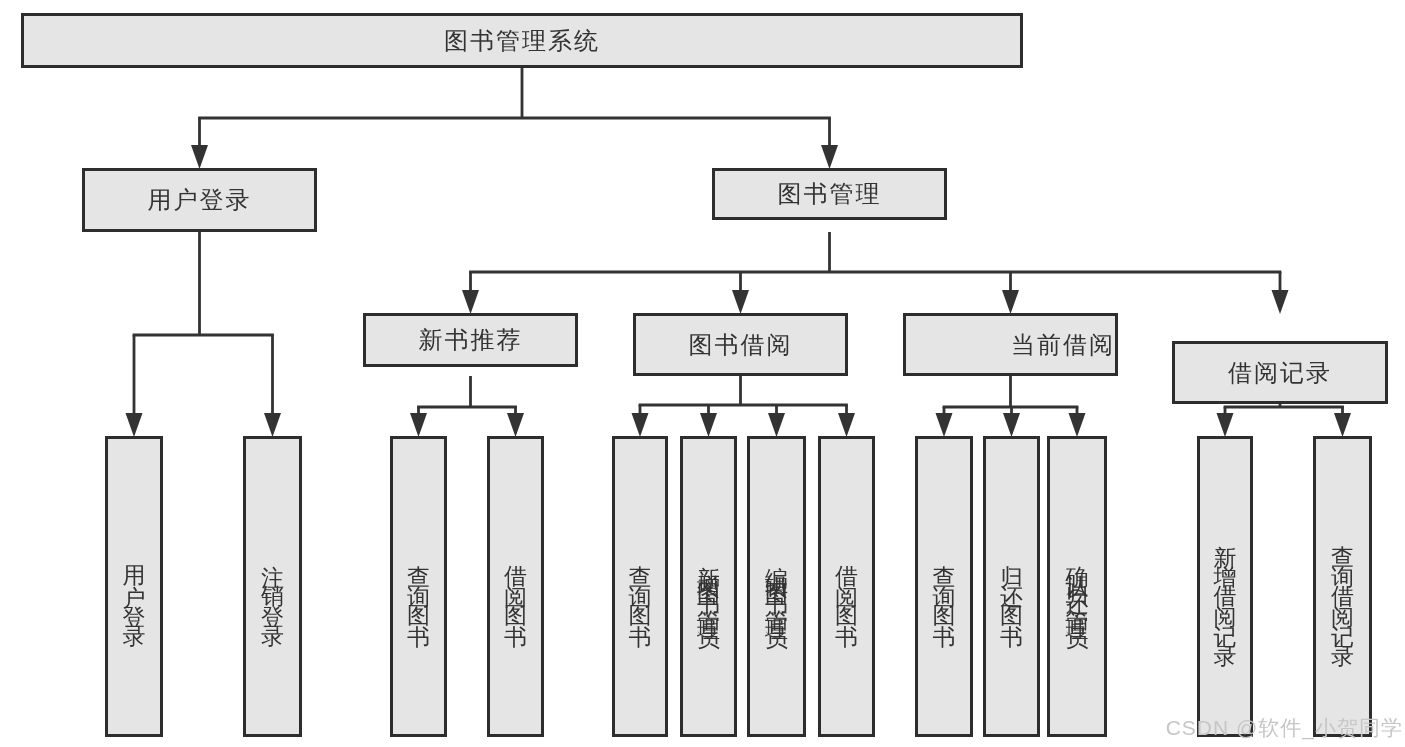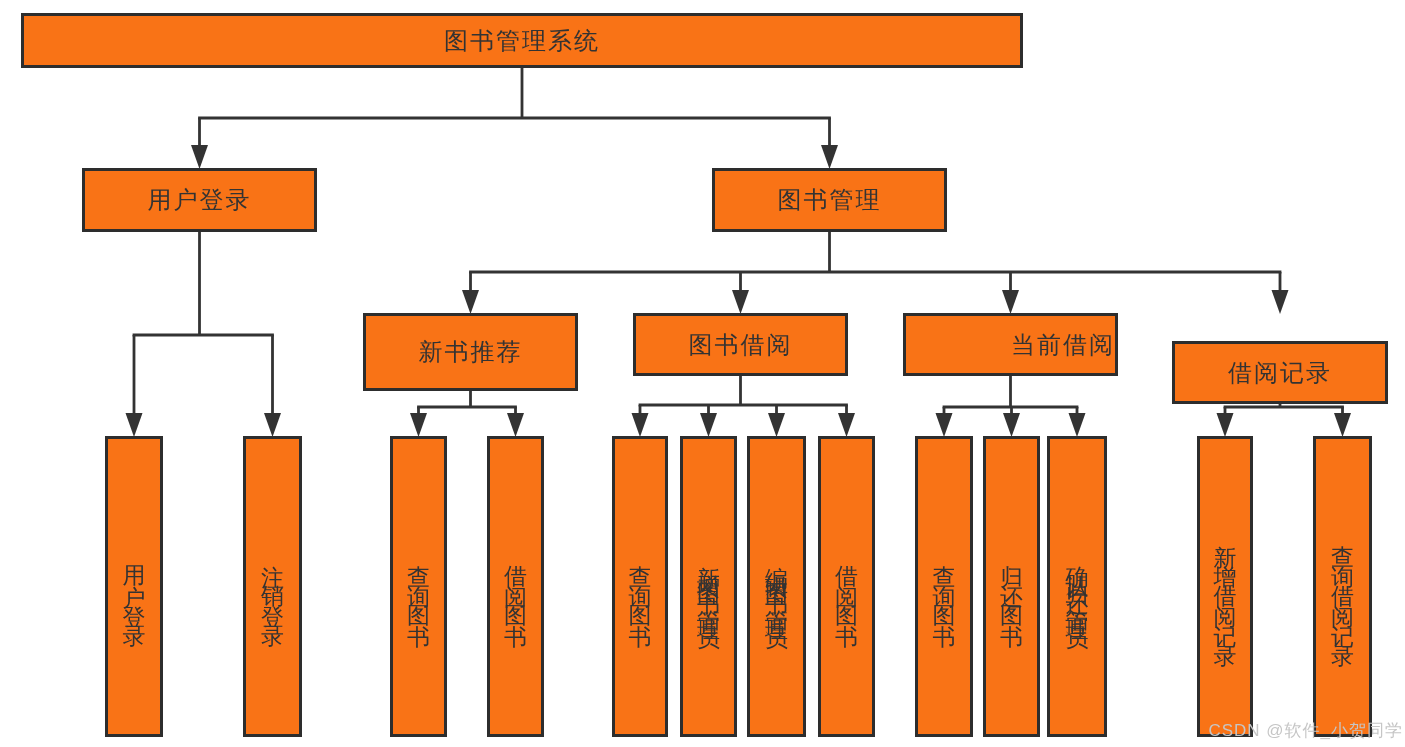--- a/index.html
+++ b/index.html
@@ -8,21 +8,21 @@
     width:1405px;height:747px;
     background:#ffffff;
     font-family:"Liberation Sans", sans-serif;
     overflow:hidden;
   }
   svg.wires{position:absolute;left:0;top:0;width:1405px;height:747px;}
   .node{
     position:absolute;
     box-sizing:border-box;
     border:3px solid #2d2d2d;
-    background:#f97316;
+    background:#e5e5e5;
     display:flex;
     align-items:center;
     justify-content:center;
     color:#333333;
   }
   .node.h span{
     font-size:24px;
     letter-spacing:2px;
     white-space:nowrap;
   }
@@ -30,21 +30,21 @@
     writing-mode:vertical-rl;
     text-orientation:mixed;
     font-size:23px;
     line-height:1;
     white-space:nowrap;
   }
   .watermark{
     position:absolute;
     right:2px;
     bottom:5px;
-    font-size:17px;
+    font-size:21px;
     letter-spacing:1px;
     color:#c6c6c6;
     white-space:nowrap;
   }
 </style>
 </head>
 <body>
 
 <div class="canvas">
   <svg class="wires" xmlns="http://www.w3.org/2000/svg">
@@ -101,24 +101,24 @@
       <line x1="1342.5" y1="407" x2="1342.5" y2="414" stroke="#333333" stroke-width="2.8"></line>
       <polygon points="1334,413 1351,413 1342.5,437" fill="#333333"></polygon>
     </svg>
   <div id="nodes">
       <div class="node h" style="left: 21px; top: 13px; width: 1002px; height: 55px;">
         <span>图书管理系统</span>
       </div>
       <div class="node h" style="left: 82px; top: 168px; width: 235px; height: 64px;">
         <span>用户登录</span>
       </div>
-      <div class="node h" style="left: 712px; top: 168px; width: 235px; height: 64px;">
+      <div class="node h" style="left: 712px; top: 168px; width: 235px; height: 52px;">
         <span>图书管理</span>
       </div>
-      <div class="node h" style="left: 363px; top: 313px; width: 215px; height: 78px;">
+      <div class="node h" style="left: 363px; top: 313px; width: 215px; height: 54px;">
         <span>新书推荐</span>
       </div>
       <div class="node h" style="left: 633px; top: 313px; width: 215px; height: 63px; text-align: center;">
         <span>图书借阅</span>
       </div>
       <div class="node h" style="left: 903px; top: 313px; width: 215px; height: 63px; justify-content: flex-end;">
         <span>当前借阅</span>
       </div>
       <div class="node h" style="left: 1172px; top: 313px; width: 216px; height: 63px; margin-top: 28px;">
         <span>借阅记录</span>

